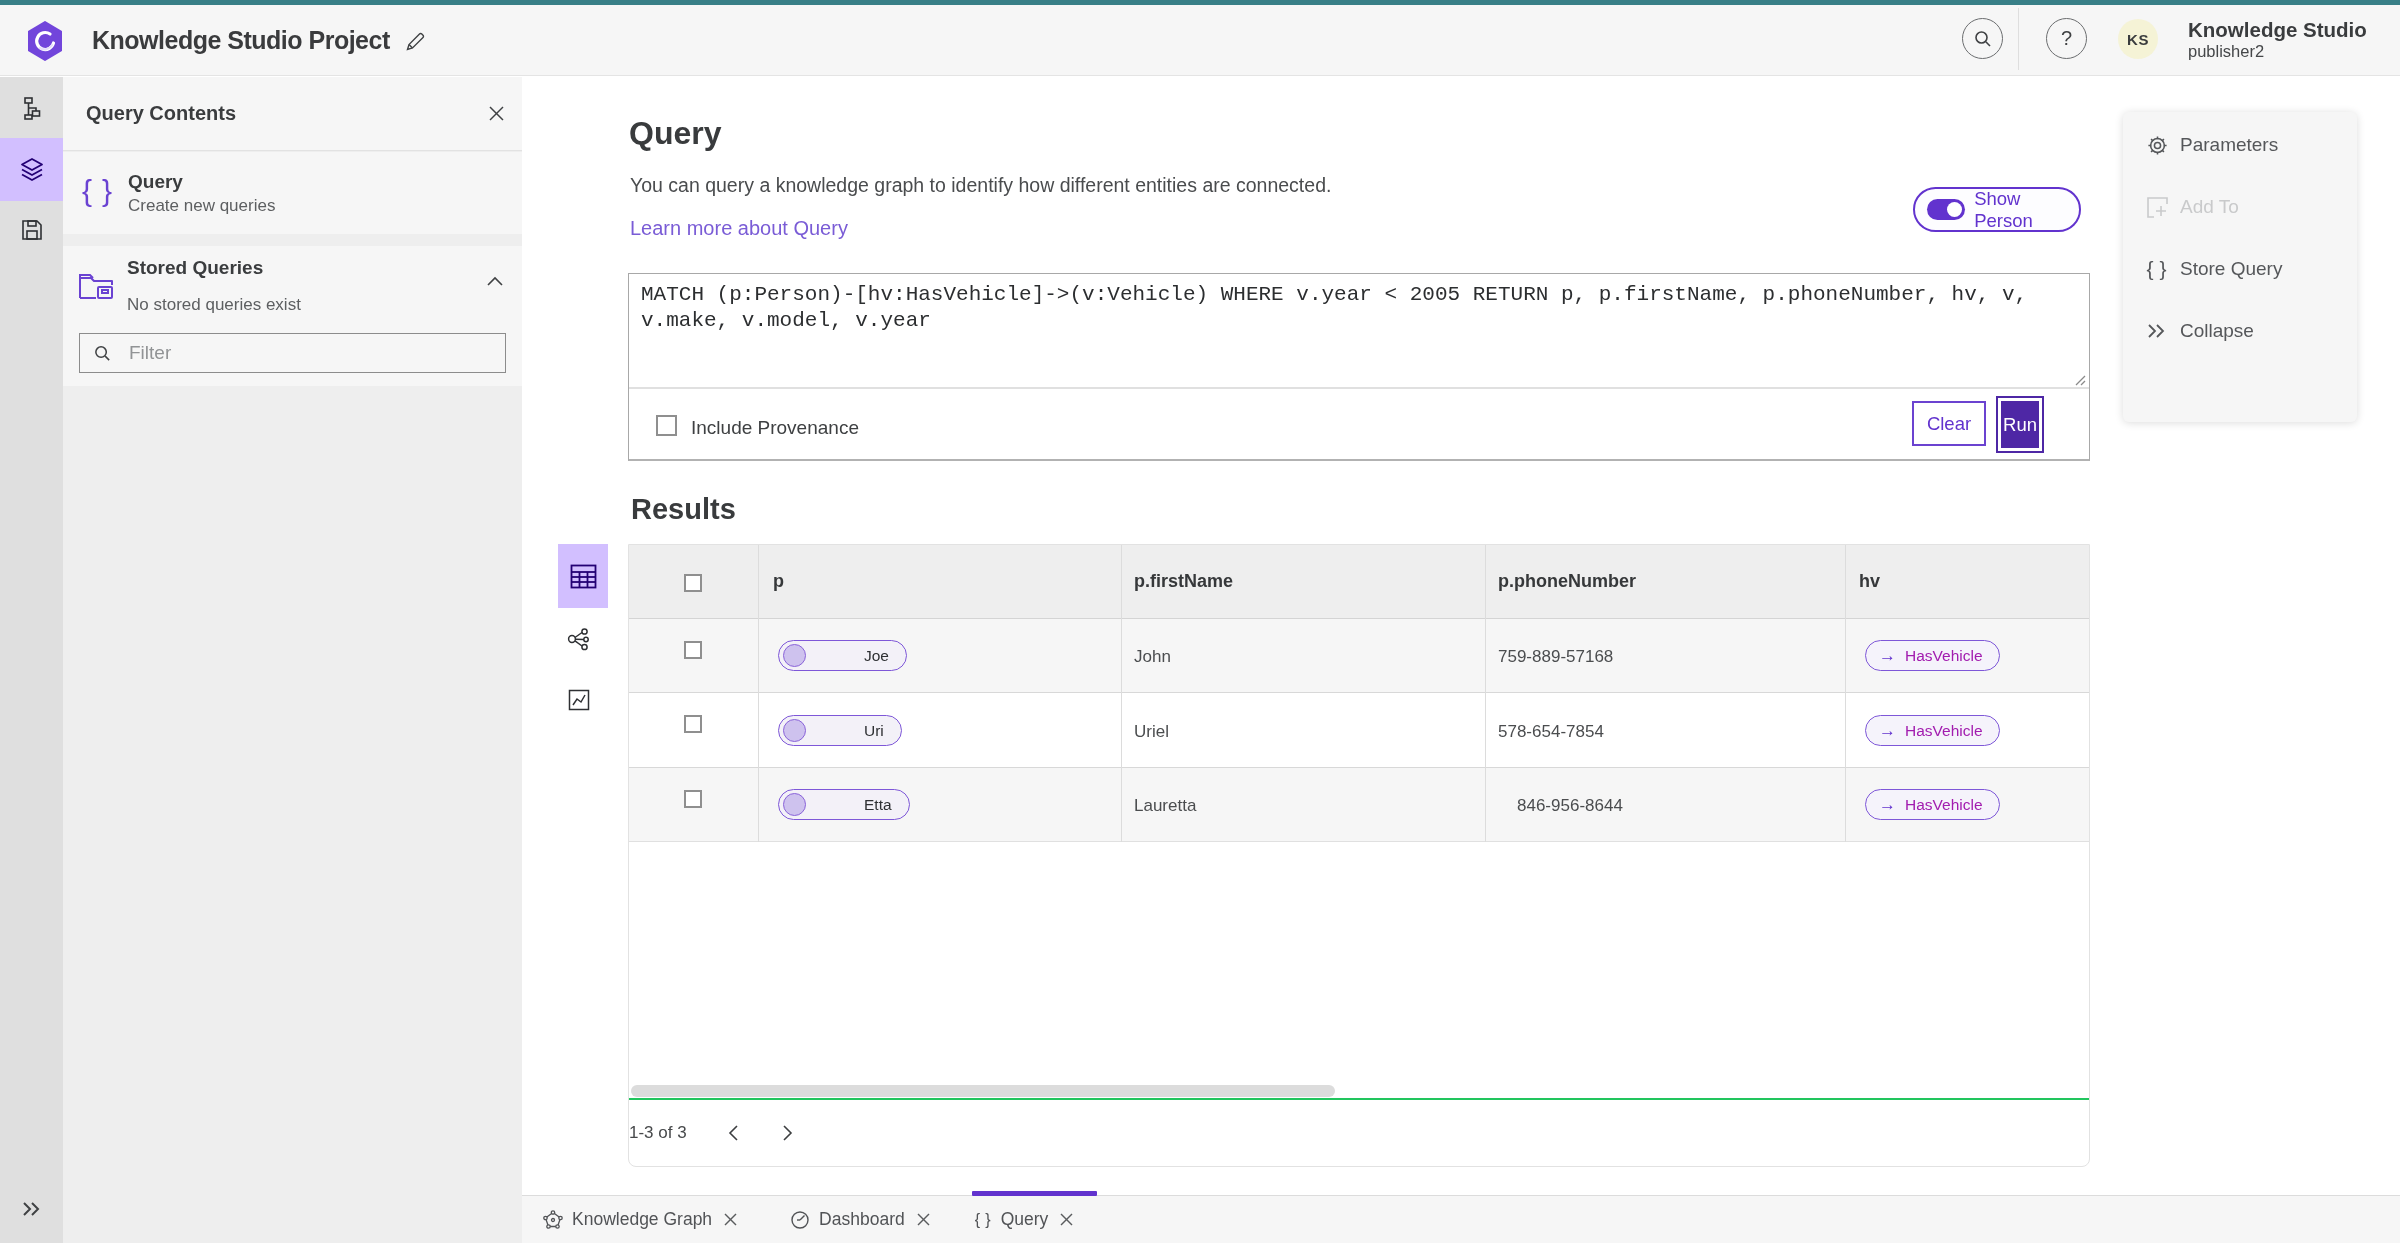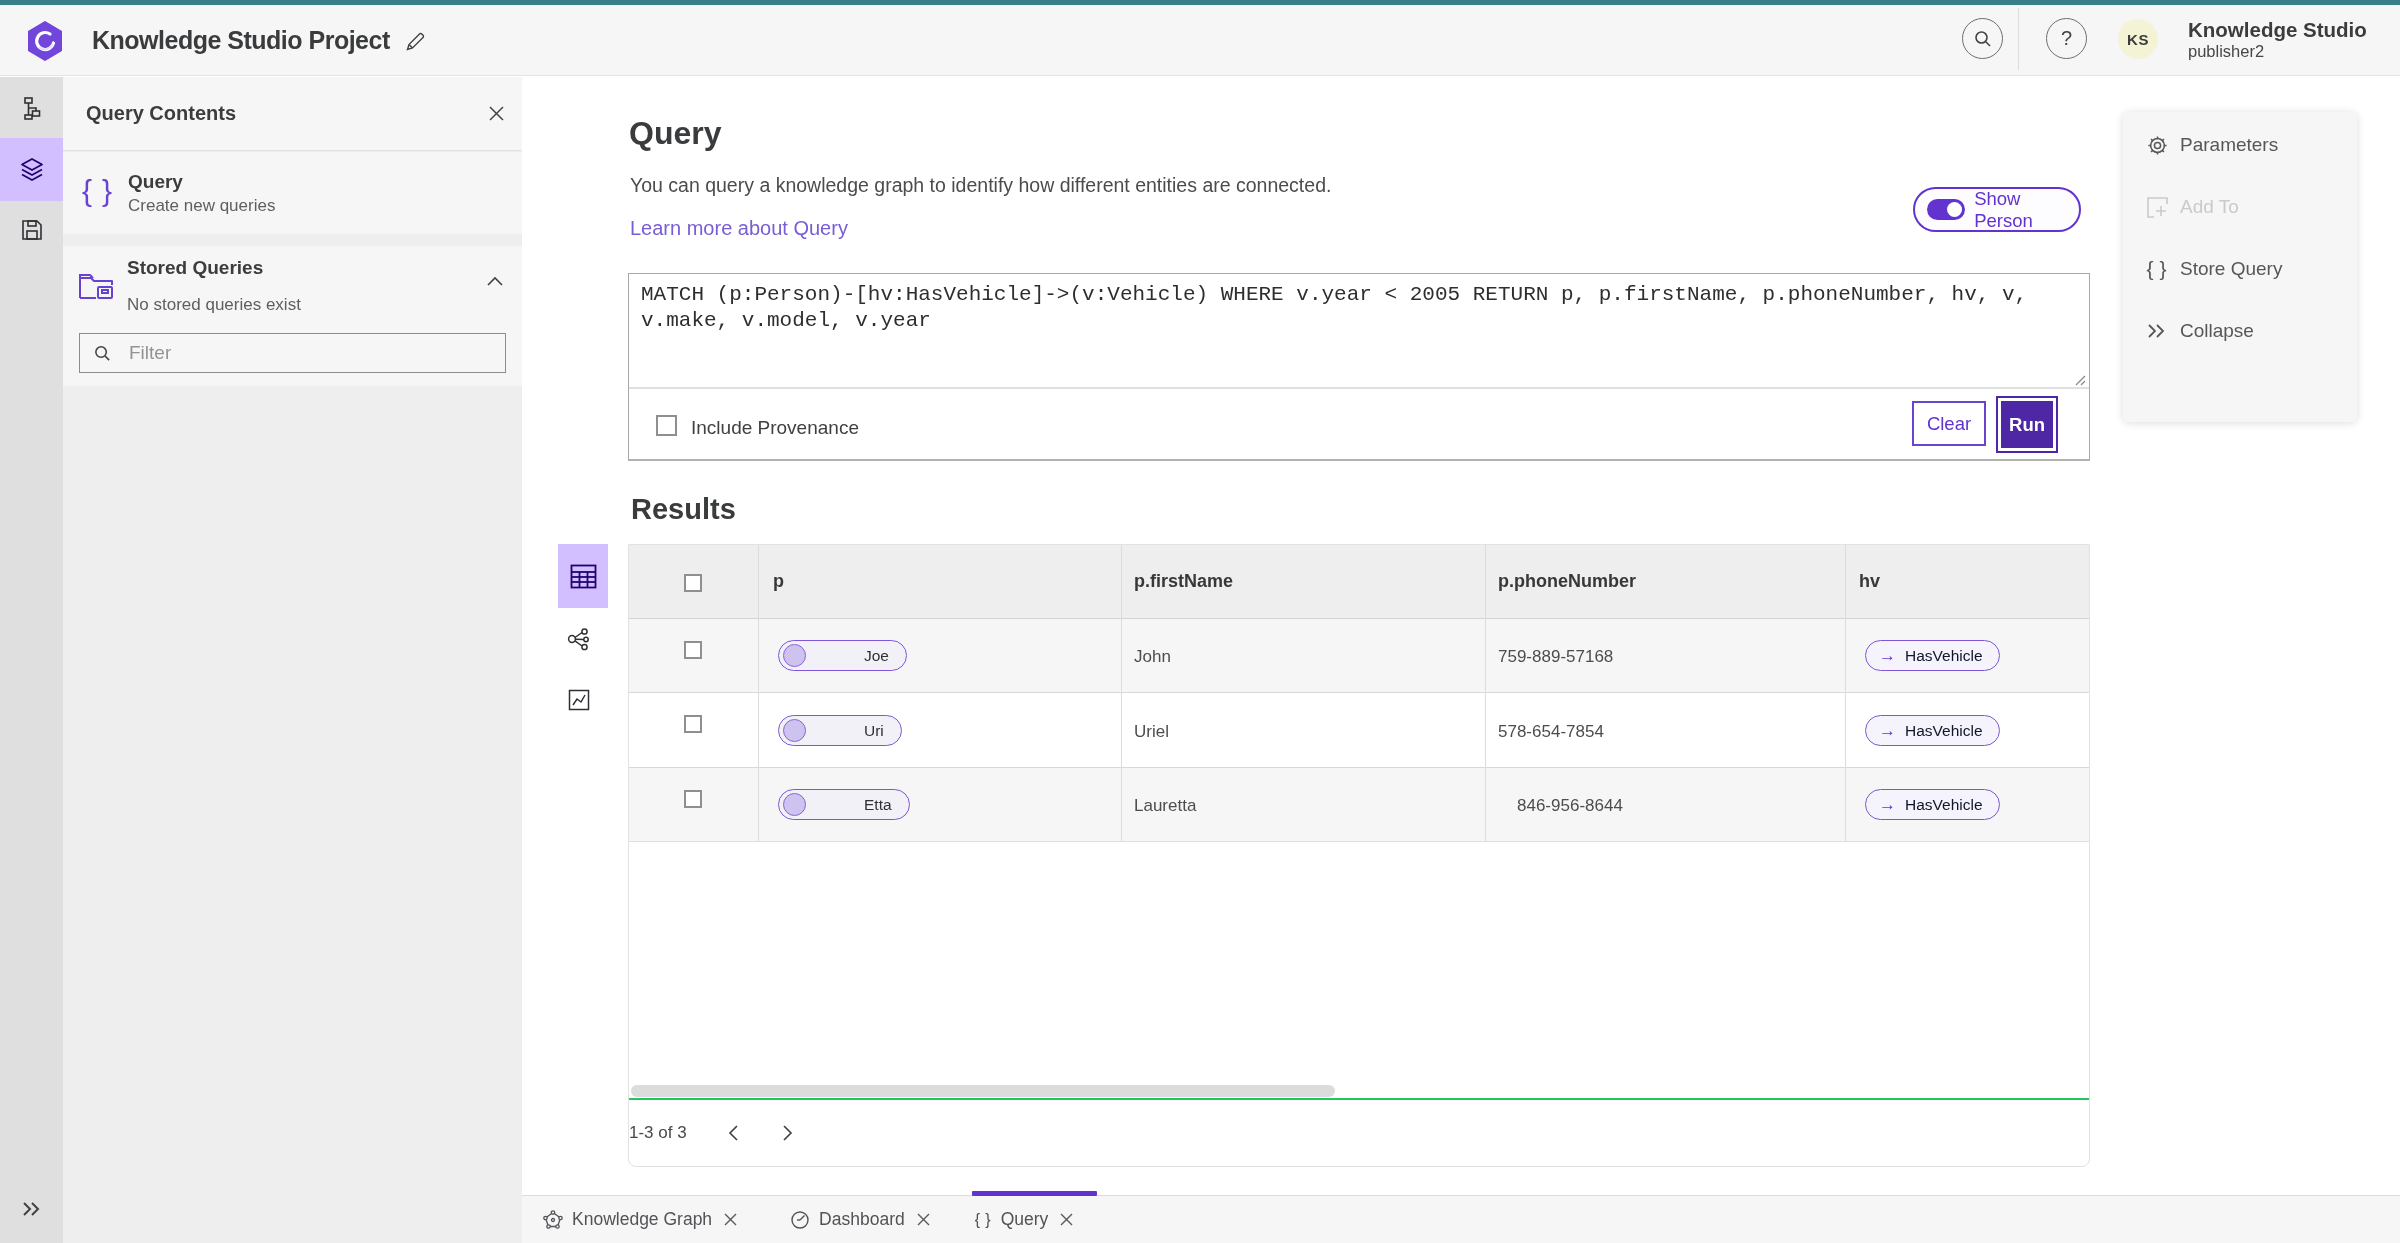--- a/index.html
+++ b/index.html
@@ -51,21 +51,21 @@
   .switch { width:40px; height:21px; background:#6233ce; border-radius:11px; position:relative; }
   .knob { position:absolute; right:3px; top:3px; width:15px; height:15px; background:#fff; border-radius:50%; }
   .toggle-label { margin-left:9px; font-size:18.5px; color:#6233ce; font-weight:500; }
 
   .qbox { position:absolute; left:106px; top:196px; width:1462px; height:188px; border:1px solid #a8a8a8; border-bottom:2px solid #b2b2b2; background:#fff; }
   .qcode { position:absolute; left:0; top:0; width:1460px; height:115px; border-bottom:2px solid #e0e0e0; padding:8px 12px; font-family:"Liberation Mono",monospace; font-size:21px; line-height:26px; color:#2c2e30; white-space:pre-wrap; }
   .resize-handle { position:absolute; right:3px; top:98px; }
   .prov-checkbox { position:absolute; left:27px; top:141px; width:21px; height:21px; border:2px solid #8f8f8f; background:#fff; }
   .prov-label { position:absolute; left:62px; top:143px; font-size:19px; color:#3e4042; }
   .clear-btn { position:absolute; left:1283px; top:127px; width:74px; height:45px; border:2px solid #6b43d0; color:#6233ce; font-size:18.5px; background:#fff; display:flex; align-items:center; justify-content:center; }
-  .run-btn { position:absolute; left:1369px; top:124px; width:58px; height:53px; outline:2px solid #4e27a5; border:3px solid #fff; background:#4e27a5; color:#fff; font-size:18.5px; font-weight:700; display:flex; align-items:center; justify-content:center; }
+  .run-btn { position:absolute; left:1369px; top:124px; width:44px; height:53px; outline:2px solid #4e27a5; border:3px solid #fff; background:#4e27a5; color:#fff; font-size:18.5px; font-weight:400; display:flex; align-items:center; justify-content:center; }
 
   .results-title { position:absolute; left:109px; top:417px; font-size:29px; font-weight:700; color:#393b3d; line-height:31px; }
 
   .vm-table { position:absolute; left:36px; top:467px; width:50px; height:64px; background:#d2bfff; display:flex; align-items:center; justify-content:center; }
   .vm-graph { position:absolute; left:44px; top:550px; }
   .vm-chart { position:absolute; left:46px; top:612px; }
 
   .card { position:absolute; left:106px; top:467px; width:1462px; height:623px; border:1px solid #e2e2e2; border-radius:0 0 8px 8px; background:#fff; }
   .thead { position:absolute; left:0; top:0; width:1460px; height:74px; background:#eeeeee; border-bottom:1px solid #d4d4d4; }
   .col-line { position:absolute; top:0; width:1px; background:#dcdcdc; }
@@ -73,21 +73,21 @@
   .trow { position:absolute; left:0; width:1460px; }
   .row-odd { background:#f6f6f6; }
   .row-even { background:#fff; }
   .cbox { position:absolute; left:55px; width:18px; height:18px; border:2px solid #8f8f8f; background:#fff; }
   .cell-text { position:absolute; font-size:17px; color:#4b4d4f; }
   .entity-pill { position:absolute; left:149px; height:31px; border:1.5px solid #7e57d8; border-radius:16px; background:#f3f1f8; display:inline-flex; align-items:center; padding:0 17px 0 4px;gap:48px; }
   .entity-dot { width:23px; height:23px; border-radius:50%; background:#cec2ee; border:1px solid #8a63d9; }
   .entity-label { margin-left:10px; font-size:15.5px; color:#2e3033; }
   .rel-pill { position:absolute; left:1236px; height:31px; border:1.5px solid #7e57d8; border-radius:16px; background:#f5f3fb; display:inline-flex; align-items:center; padding:0 16px 0 13px; }
   .rel-arrow { font-size:17px; color:#6233ce; }
-  .rel-label { margin-left:9px; font-size:15.5px; color:#0f172a; }
+  .rel-label { margin-left:9px; font-size:15.5px; color:#a21caf; }
   .hscroll-thumb { position:absolute; left:2px; top:540px; width:704px; height:12px; background:#dcdcdc; border-radius:6px; }
   .card-footer { position:absolute; left:0; top:553px; width:1460px; height:68px; border-top:2px solid #22c55e; display:flex; align-items:center; justify-content:flex-start; padding-right:18px; }
   .page-range { font-size:17px; color:#47494b; margin-right:32px; }
   .pg-next { margin-left:24px; }
   .pg-btn { width:30px; height:30px; display:flex; align-items:center; justify-content:center; }
 
   
   .actions-panel { left:2123px; top:112px; width:234px; height:310px; background:#f6f6f6; border-radius:6px; box-shadow:0 1px 8px rgba(0,0,0,0.14); padding-top:2px; }
   .ap-item { height:62px; display:flex; align-items:center; padding-left:22px; }
   .ap-icon { width:24px; display:flex; justify-content:center; }

